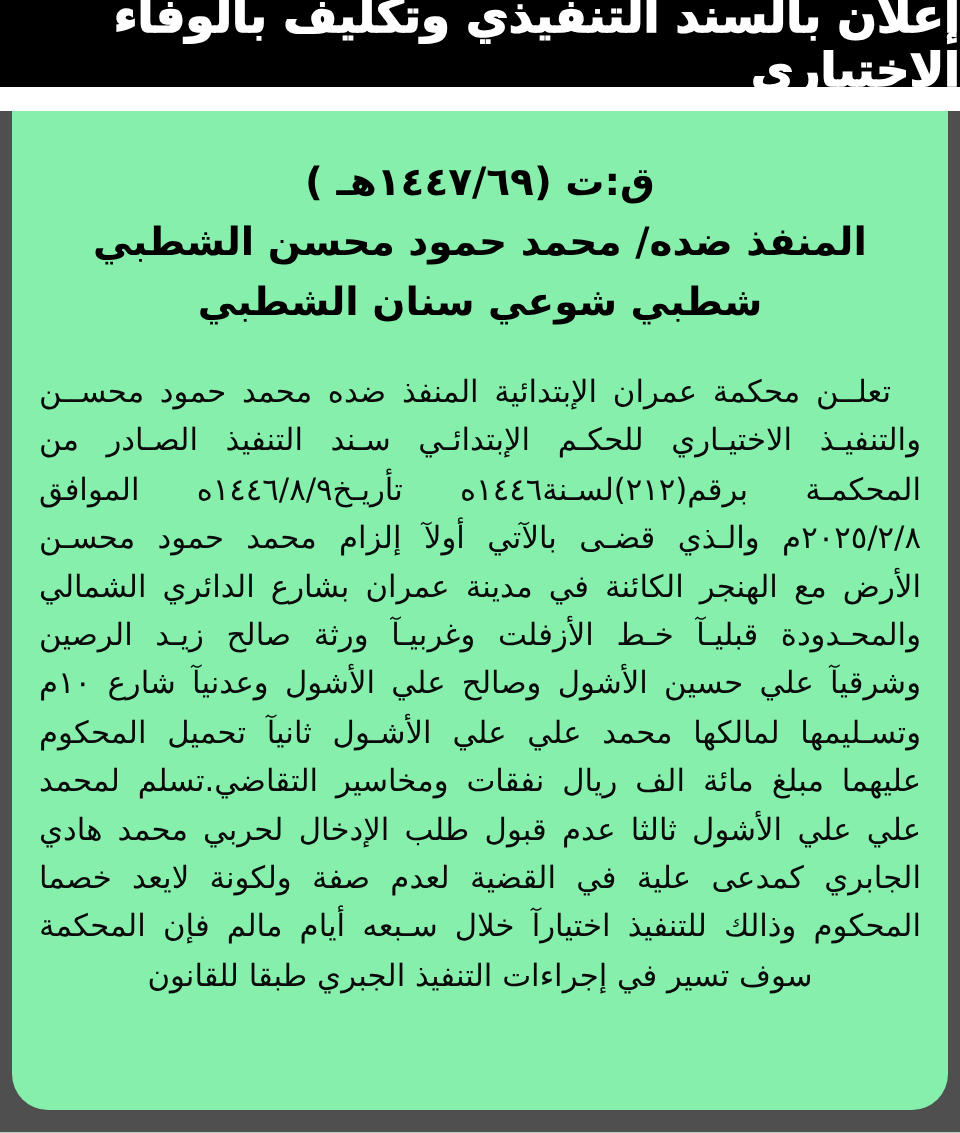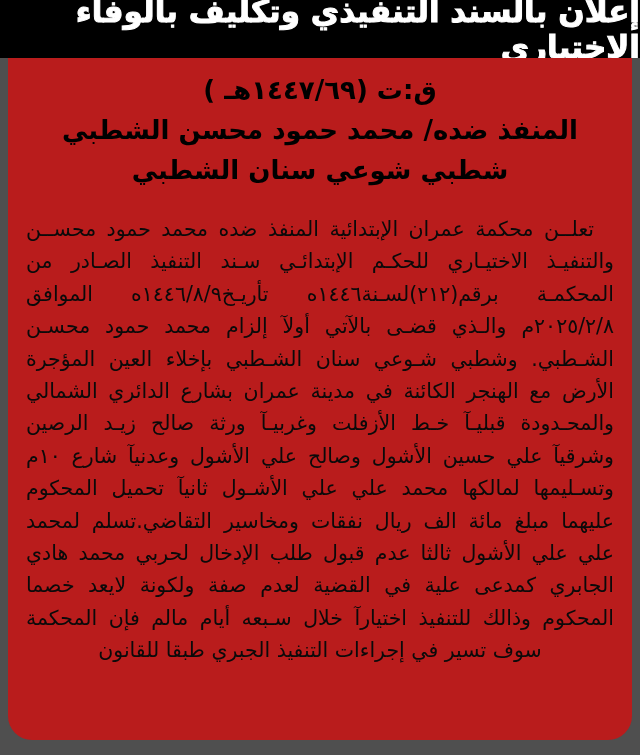--- a/index.html
+++ b/index.html
@@ -4,45 +4,45 @@
 <style>
   html, body {
     margin: 0; padding: 0;
     width: 640px; height: 755px;
     overflow: hidden;
     background: #ffffff;
     font-family: "DejaVu Sans", sans-serif;
   }
   .ad {
     width: 640px; height: 755px;
-    display: flex; flex-direction: column;
+    display: flex; flex-direction: column; gap: 16px;
   }
   .title-bar {
     height: 58px; flex: 0 0 58px;
     background: #000000;
     color: #ffffff;
     direction: rtl;
     display: flex; align-items: center; justify-content: center;
     font-size: 31px; font-weight: bold;
     letter-spacing: 0px;
     -webkit-text-stroke: 1px #ffffff;
   }
   .frame {
     flex: 1;
     background: #4f4f4f;
     padding: 0 8px 15px 8px;
     box-sizing: border-box;
   }
   .paper {
-    background: #b91c1c;
+    background: #86efac;
     width: 100%; height: 100%;
     box-sizing: border-box;
     border-radius: 0 0 24px 24px;
     direction: rtl;
-    padding: 12px 14px 0 14px;
+    padding: 28px 14px 0 14px;
     color: #000000;
   }
   .heading { text-align: center; font-weight: bold; }
   .heading .h-line {
     font-size: 26px;
     line-height: 40px;
     white-space: nowrap;
   }
   .body-text { margin-top: 23px; padding: 0 4px; }
   .b-line {
@@ -72,21 +72,20 @@
         <div class="h-line">ق:ت (١٤٤٧/٦٩هـ )</div>
         <div class="h-line">المنفذ ضده/ محمد حمود محسن الشطبي</div>
         <div class="h-line">شطبي شوعي سنان الشطبي</div>
       </div>
 
       <div class="body-text">
           <div class="b-line">تعلــن محكمة عمران الإبتدائية المنفذ ضده محمد حمود محســن</div>
           <div class="b-line">والتنفيـذ الاختيـاري للحكـم الإبتدائـي سـند التنفيذ الصـادر من</div>
           <div class="b-line">المحكمـة برقم(٢١٢)لسـنة١٤٤٦ه تأريـخ١٤٤٦/٨/٩ه الموافق</div>
           <div class="b-line">٢٠٢٥/٢/٨م والـذي قضـى بالآتي أولآ إلزام محمد حمود محسـن</div>
-          <div class="b-line">الشـطبي. وشطبي شـوعي سنان الشـطبي بإخلاء العين المؤجرة</div>
           <div class="b-line">الأرض مع الهنجر الكائنة في مدينة عمران بشارع الدائري الشمالي</div>
           <div class="b-line">والمحـدودة قبليـآ خـط الأزفلت وغربيـآ ورثة صالح زيـد الرصين</div>
           <div class="b-line">وشرقيآ علي حسين الأشول وصالح علي الأشول وعدنيآ شارع ١٠م</div>
           <div class="b-line">وتسـليمها لمالكها محمد علي علي الأشـول ثانيآ تحميل المحكوم</div>
           <div class="b-line">عليهما مبلغ مائة الف ريال نفقات ومخاسير التقاضي.تسلم لمحمد</div>
           <div class="b-line">علي علي الأشول ثالثا عدم قبول طلب الإدخال لحربي محمد هادي</div>
           <div class="b-line">الجابري كمدعى علية في القضية لعدم صفة ولكونة لايعد خصما</div>
           <div class="b-line">المحكوم وذالك للتنفيذ اختيارآ خلال سـبعه أيام مالم فإن المحكمة</div>
           <div class="b-line">سوف تسير في إجراءات التنفيذ الجبري طبقا للقانون</div>
         </div>

